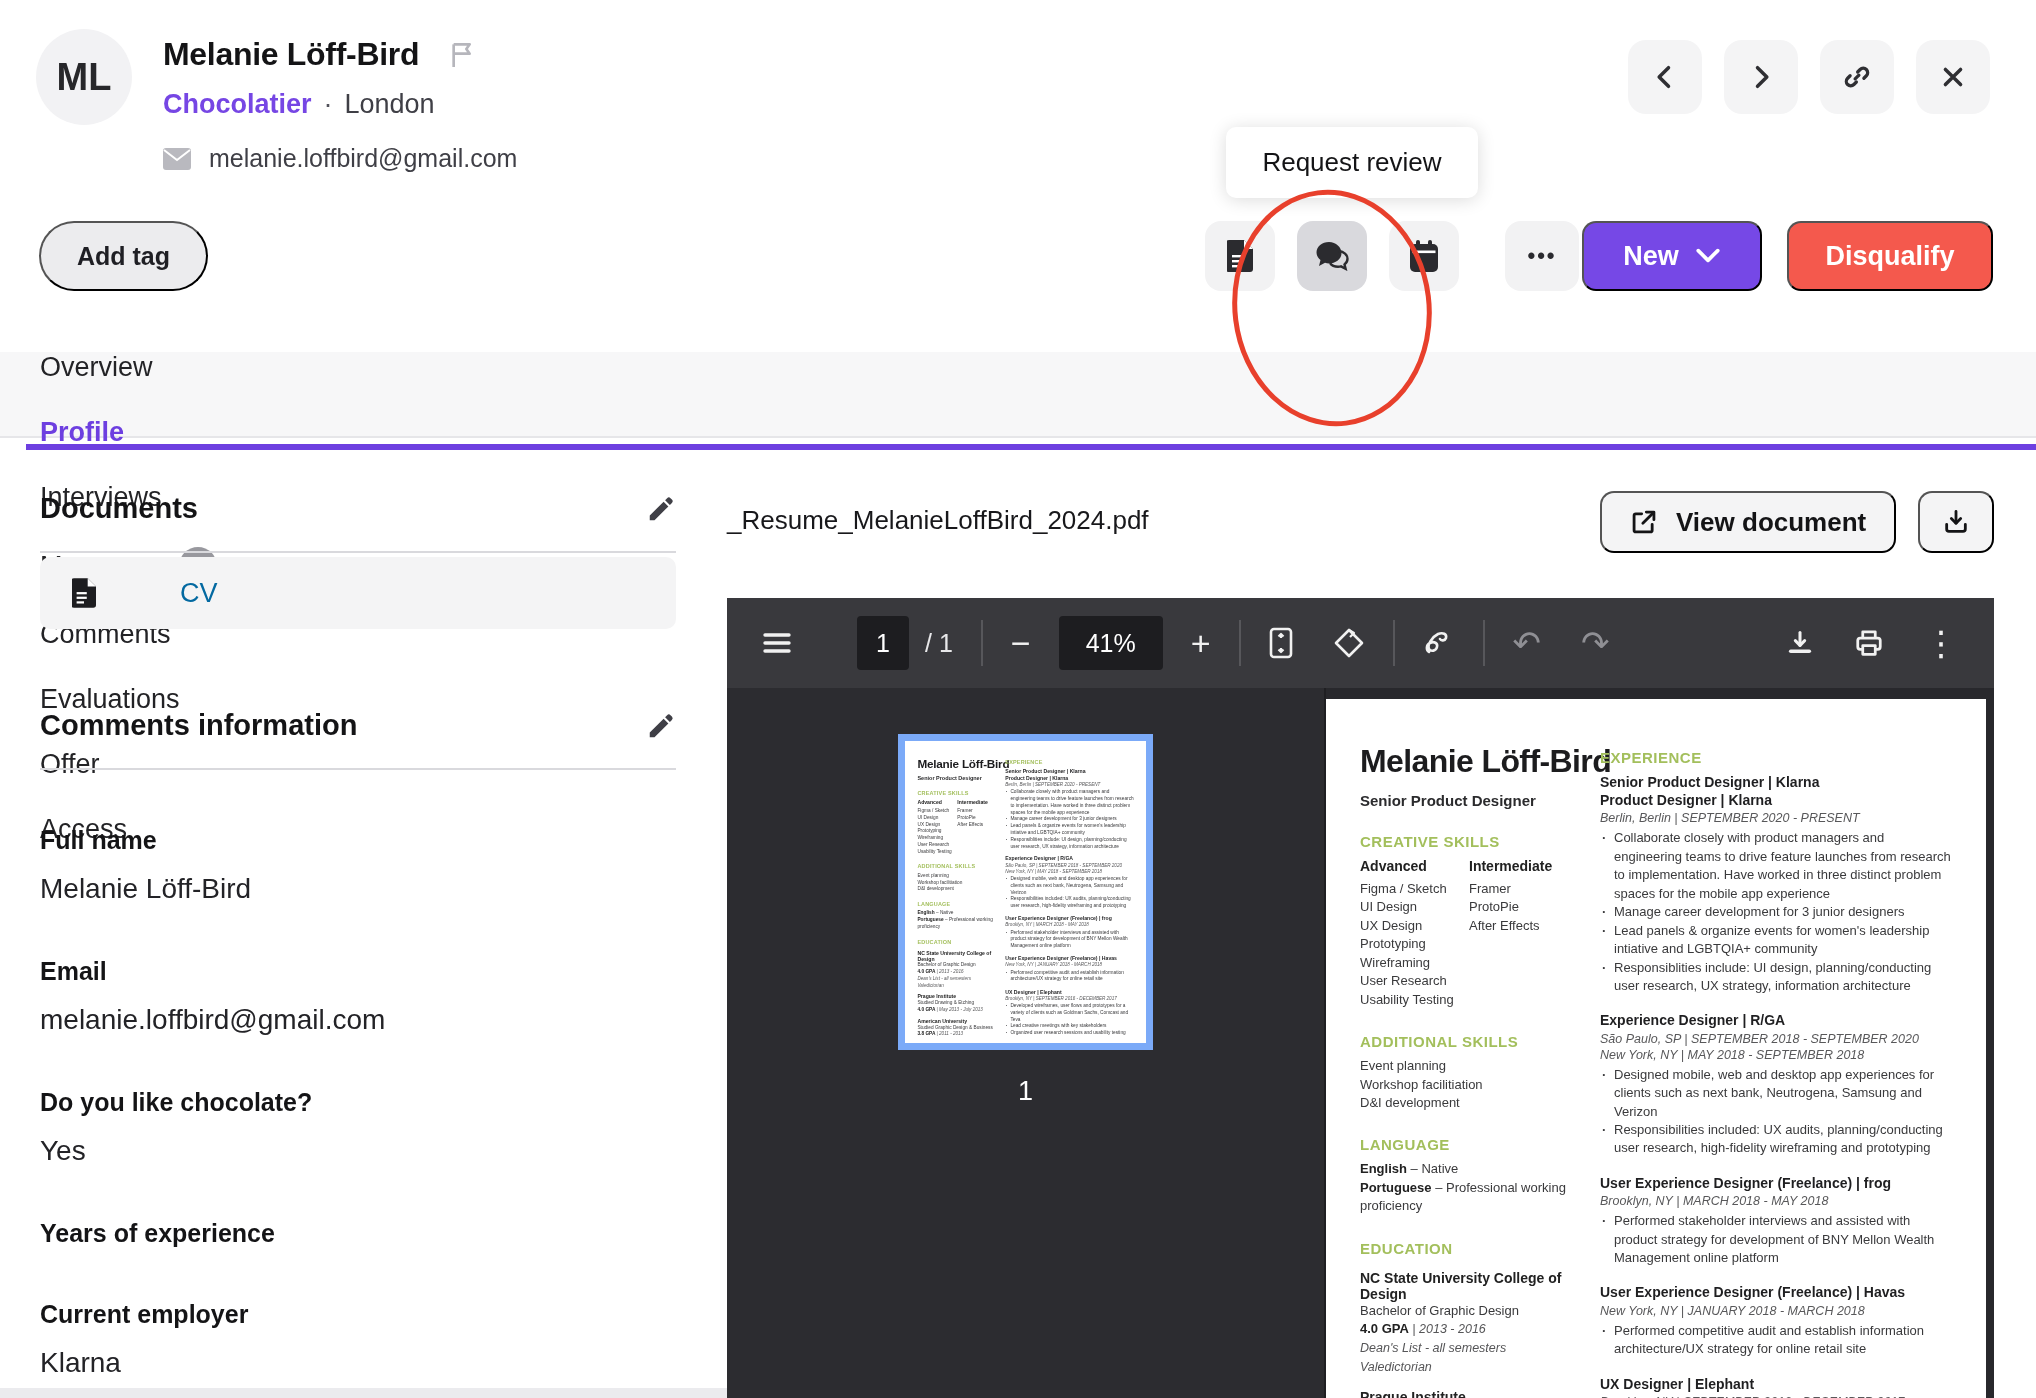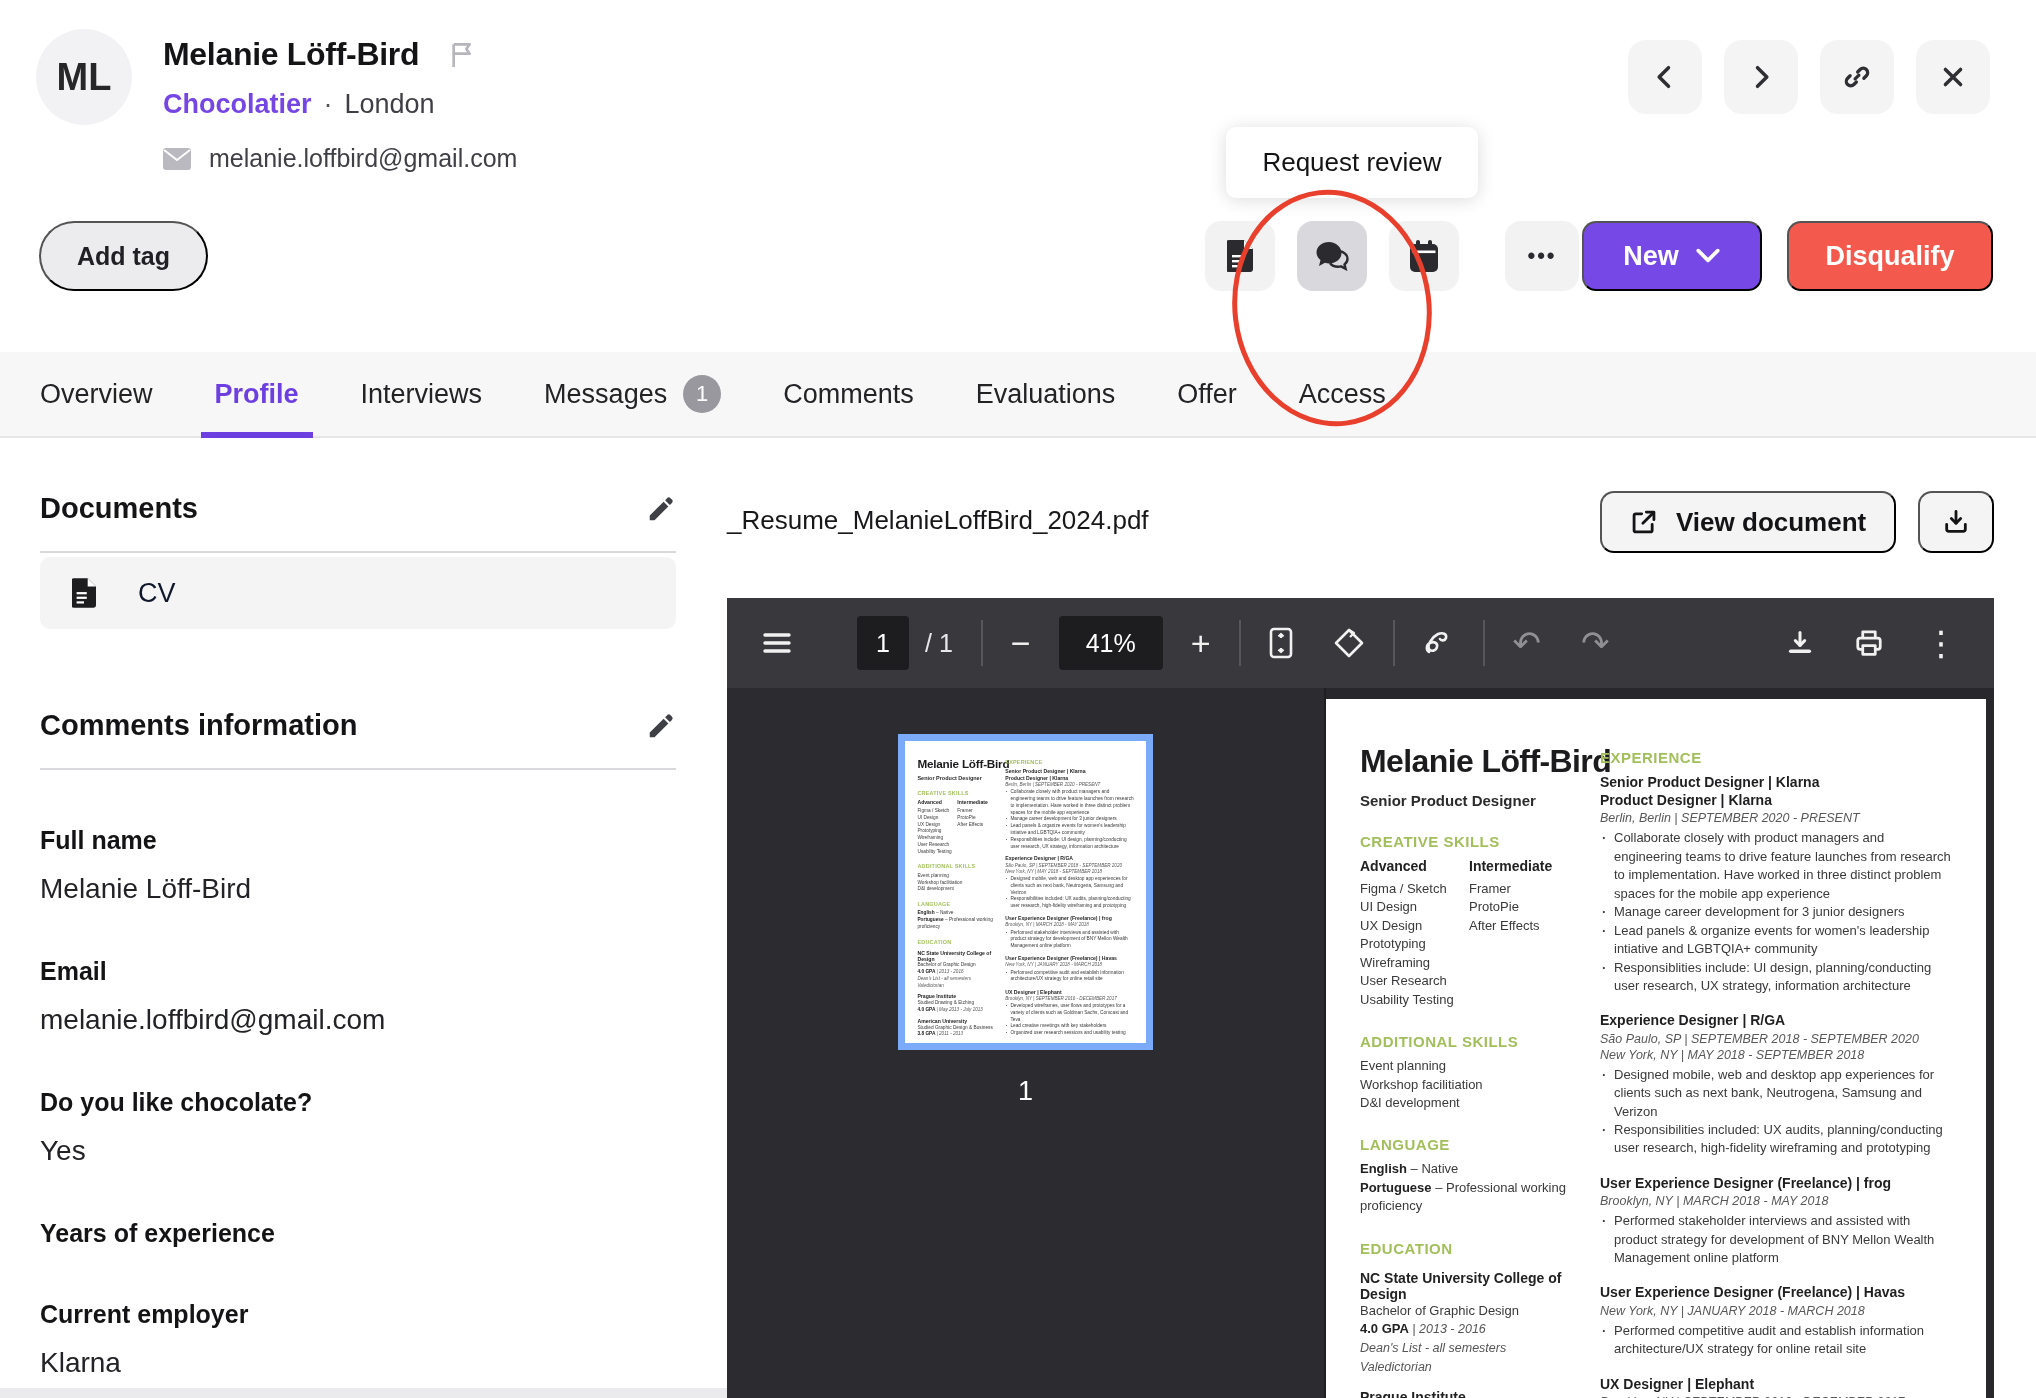--- a/index.html
+++ b/index.html
@@ -46,37 +46,37 @@
     display:flex; align-items:center; justify-content:center; gap:16px; cursor:pointer; }
   .disq-btn { position:absolute; left:1787px; top:221px; width:206px; height:70px;
     border-radius:14px; background:#f4594d; color:#fff; font-size:27px; font-weight:700;
     display:flex; align-items:center; justify-content:center; cursor:pointer; }
 
   .red-circle { position:absolute; left:1218px; top:184px; z-index:6; pointer-events:none; }
 
   
   .tabs-bar { position:absolute; left:0; top:352px; width:2036px; height:86px;
     background:#f7f7f8; border-bottom:2px solid #e6e6e9; display:flex; align-items:stretch;
-    padding-left:26px; gap:34px; }
+    padding-left:26px; gap:34px;flex-direction:column; }
   .tab { display:flex; align-items:center; gap:16px; padding:0 14px; font-size:27px; color:#232326;
     position:relative; cursor:pointer; }
   .tab.active { color:#6d3fe0; font-weight:600; }
   .tab.active::after { content:""; position:absolute; left:0; right:0; bottom:-2px; height:6px; background:#6d3fe0; }
   .tab-badge { width:38px; height:38px; border-radius:50%; background:#98989e; color:#fff;
     font-size:22px; display:flex; align-items:center; justify-content:center; }
 
   
   .left-col { position:absolute; left:40px; top:492px; width:636px; }
   .sec-head { display:flex; justify-content:space-between; align-items:center; }
   .sec-title { font-size:29px; font-weight:700; color:#141416; }
   .pencil-btn { cursor:pointer; }
   .divider { border-top:2px solid #d9d9dd; margin-top:26px; }
   .cv-row { margin-top:4px; height:72px; background:#f4f4f5; border-radius:10px;
     display:flex; align-items:center; padding-left:32px; gap:42px; cursor:pointer; }
-  .cv-label { font-size:27px; color:#0f172a; }
+  .cv-label { font-size:27px; color:#0369a1;margin-left:42px; }
   .cand-block { margin-top:80px; }
   .fields { margin-top:56px; }
   .field { margin-bottom:52px; }
   .f-label { font-size:25px; font-weight:700; color:#141416; margin-bottom:18px; }
   .f-value { font-size:28px; color:#232327; }
   .left-bottom-bar { position:absolute; left:0; top:1388px; width:727px; height:10px; background:#ebebee; }
 
   
   .file-name { position:absolute; left:727px; top:505px; font-size:26px; color:#18181b; }
   .view-doc { position:absolute; left:1600px; top:491px; height:62px; padding:8px 28px;

